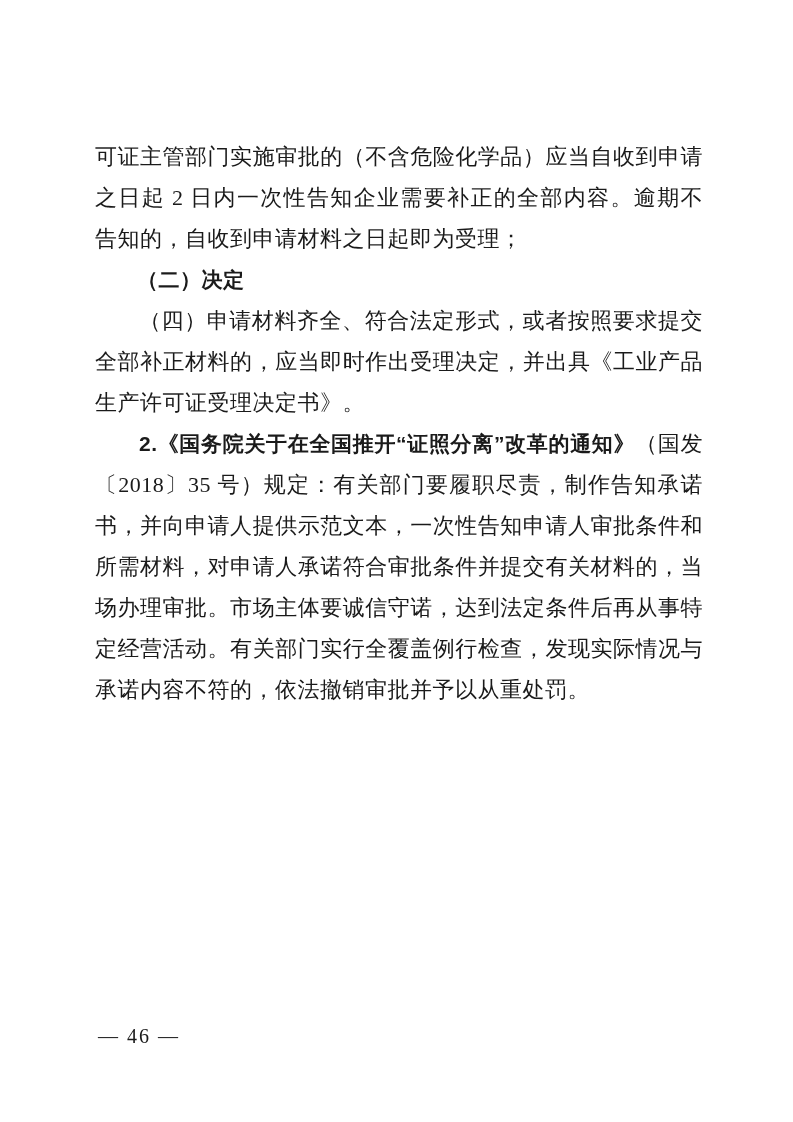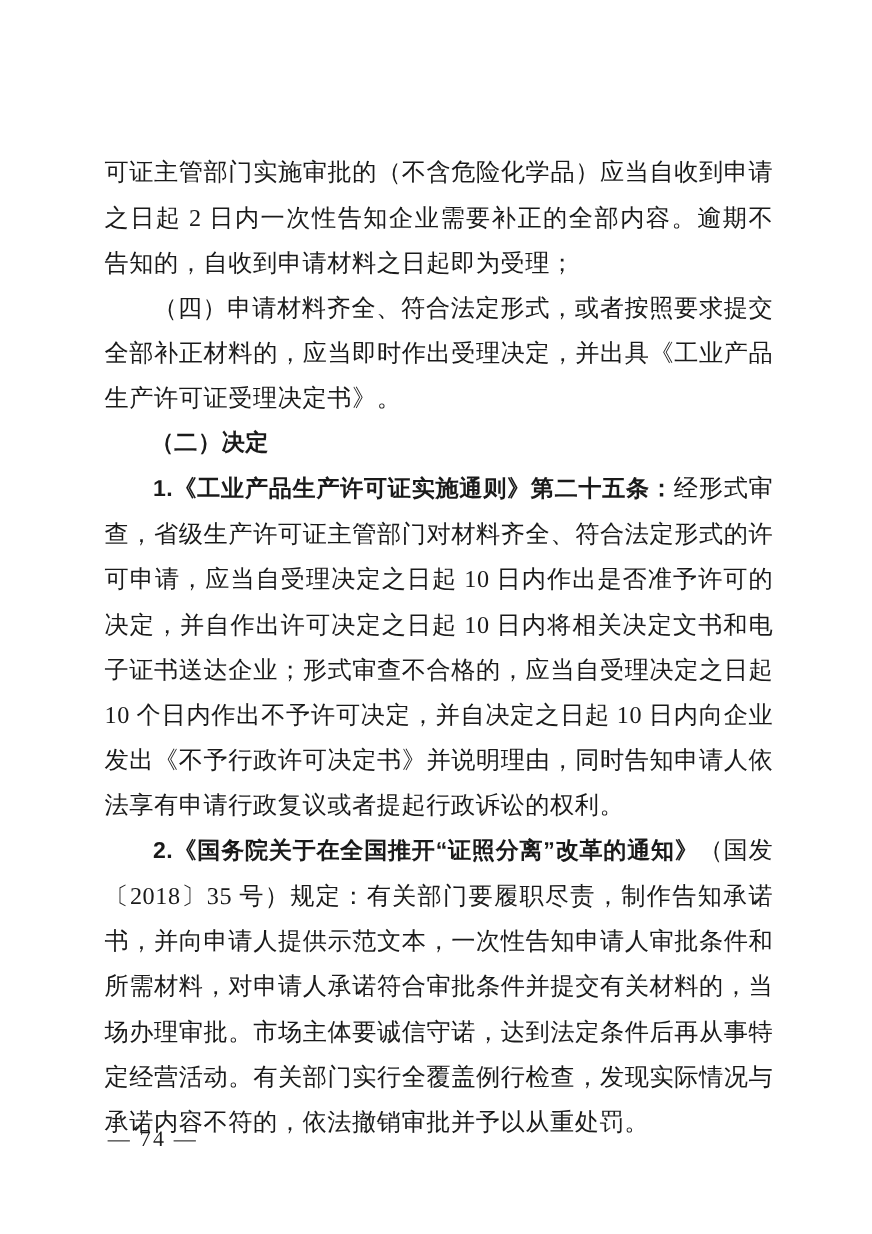--- a/index.html
+++ b/index.html
@@ -55,24 +55,23 @@
   }
 </style>
 </head>
 <body>
 
 <div class="page">
   <div class="content">
 
     <p class="para">可证主管部门实施审批的（不含危险化学品）应当自收到申请之日起 2 日内一次性告知企业需要补正的全部内容。逾期不告知的，自收到申请材料之日起即为受理；</p>
 
+    <p class="para indent heading">（二）决定</p>
+
     <p class="para indent">（四）申请材料齐全、符合法定形式，或者按照要求提交全部补正材料的，应当即时作出受理决定，并出具《工业产品生产许可证受理决定书》。</p>
 
-    <p class="para indent heading">（二）决定</p>
-
-    <p class="para indent"><span class="bold">1.《工业产品生产许可证实施通则》第二十五条：</span><span>经形式审查，省级生产许可证主管部门对材料齐全、符合法定形式的许可申请，应当自受理决定之日起 10 日内作出是否准予许可的决定，并自作出许可决定之日起 10 日内将相关决定文书和电子证书送达企业；形式审查不合格的，应当自受理决定之日起 10 个日内作出不予许可决定，并自决定之日起 10 日内向企业发出《不予行政许可决定书》并说明理由，同时告知申请人依法享有申请行政复议或者提起行政诉讼的权利。</span></p>
 
     <p class="para indent"><span class="bold">2.《国务院关于在全国推开“证照分离”改革的通知》</span><span>（国发〔2018〕35 号）规定：有关部门要履职尽责，制作告知承诺书，并向申请人提供示范文本，一次性告知申请人审批条件和所需材料，对申请人承诺符合审批条件并提交有关材料的，当场办理审批。市场主体要诚信守诺，达到法定条件后再从事特定经营活动。有关部门实行全覆盖例行检查，发现实际情况与承诺内容不符的，依法撤销审批并予以从重处罚。</span></p>
 
   </div>
 
-  <div class="footer">— 74 —</div>
+  <div class="footer">— 46 —</div>
 </div>
 
 </body></html>

